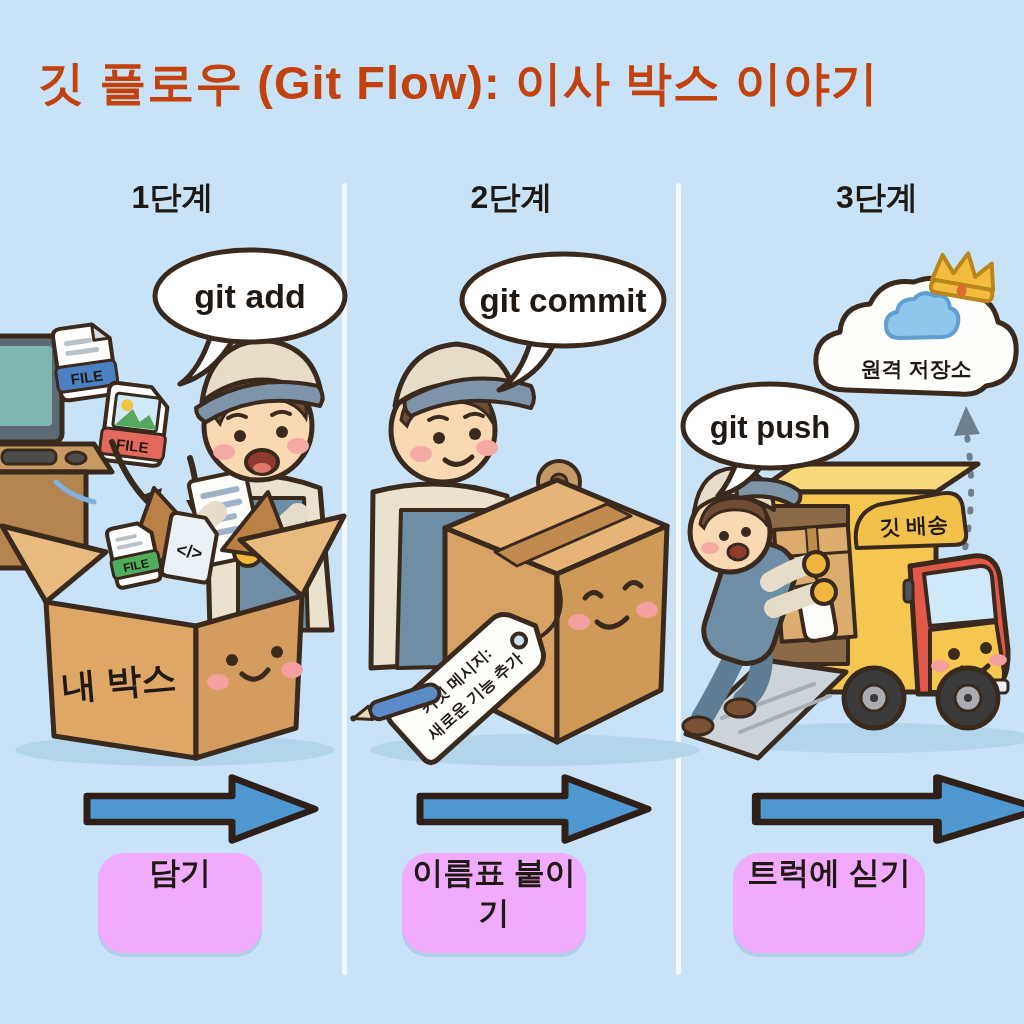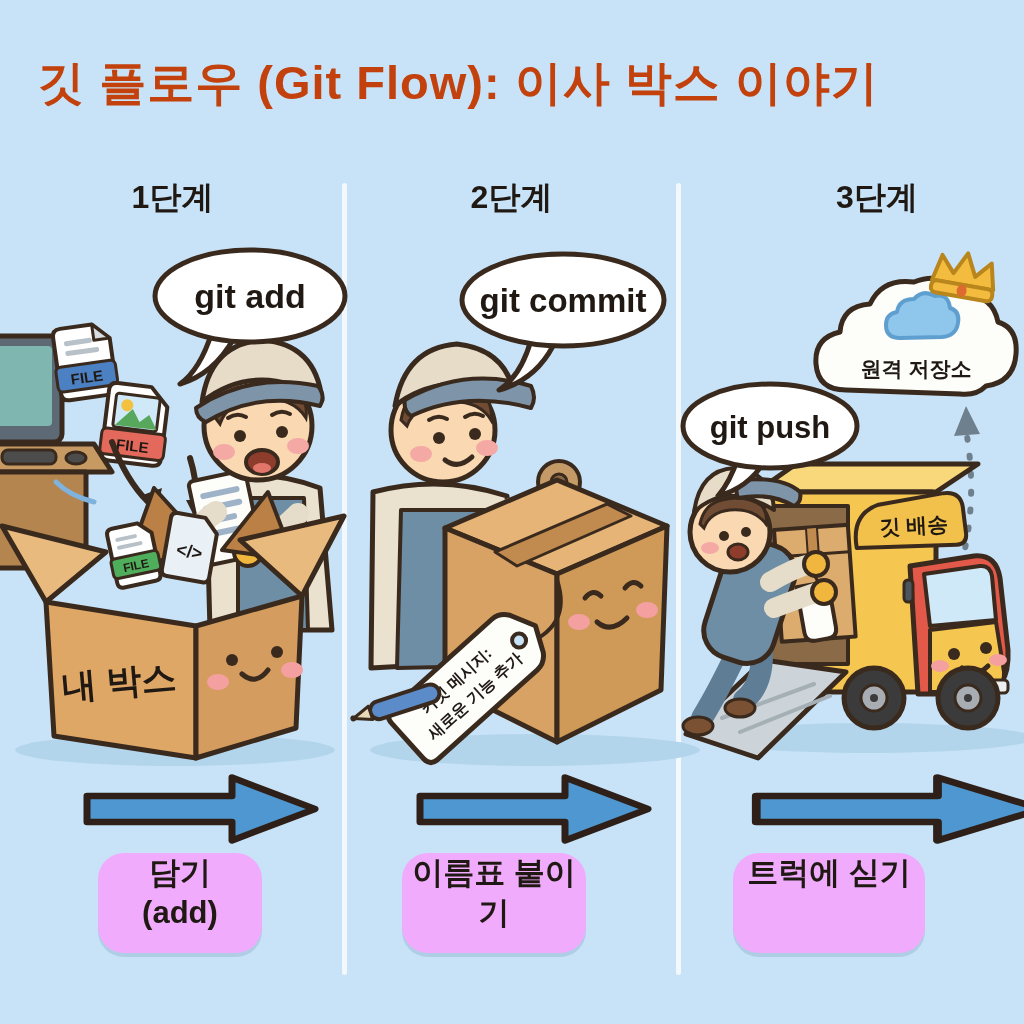--- a/index.html
+++ b/index.html
@@ -317,21 +317,20 @@
   </svg>
   <svg class="flow-arrow" style="left:415px" width="240" height="74" viewBox="0 0 240 80" preserveAspectRatio="none">
     <path d="M5 26 L150 26 L150 6 L233 40 L150 74 L150 54 L5 54 Z" fill="#4f97d0" stroke="#2e2018" stroke-width="7" stroke-linejoin="round"></path>
   </svg>
   <svg class="flow-arrow" style="left:750px" width="300" height="74" viewBox="0 0 240 80" preserveAspectRatio="none">
     <path d="M5 26 L150 26 L150 6 L233 40 L150 74 L150 54 L5 54 Z" fill="#4f97d0" stroke="#2e2018" stroke-width="7" stroke-linejoin="round"></path>
   </svg>
 
   <div class="caption-card" style="left:98px;width:164px">
     <div>담기</div>
-    <div>(add)</div>
   </div>
   <div class="caption-card" style="left:402px;width:184px">
     <div>이름표 붙이기</div>
   </div>
   <div class="caption-card" style="left:733px;width:192px">
     <div>트럭에 싣기</div>
   </div>
 
 </div>
 

